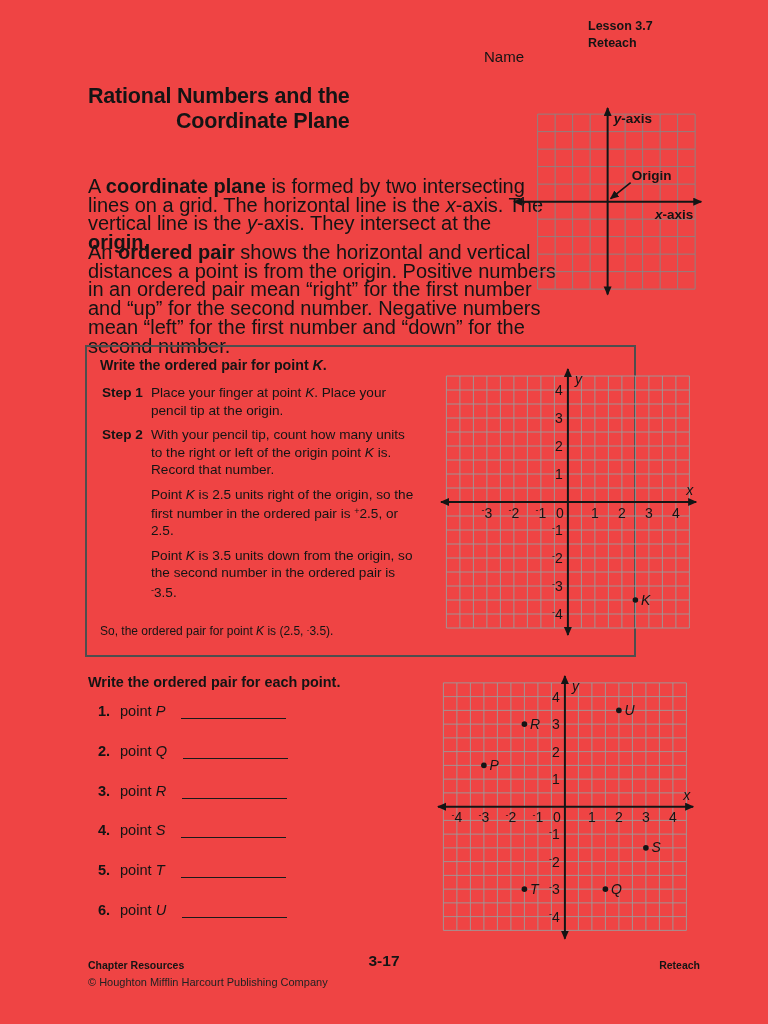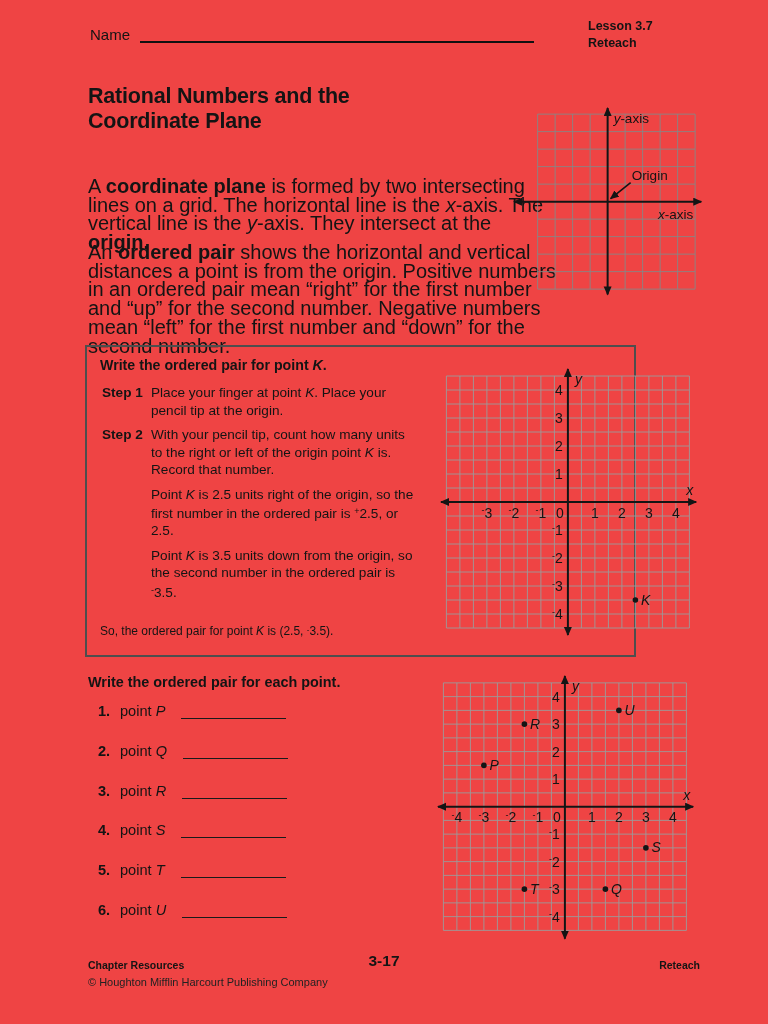--- a/index.html
+++ b/index.html
@@ -3,24 +3,24 @@
 <meta charset="utf-8">
 <style>
   html,body{margin:0;padding:0;background:#e8e8e8;}
   .page{position:relative;width:768px;height:1024px;background:#ef4444;
         font-family:"Liberation Sans", sans-serif;color:#141414;overflow:hidden;}
   .b{font-weight:bold;}
   .i{font-style:italic;}
   .sup{font-size:66%;vertical-align:0.42em;}
   .abs{position:absolute;}
   .lesson{left:588px;top:18px;font-size:12.5px;font-weight:bold;line-height:17px;}
-  .name-row{left:90px;top:24px;display:flex;align-items:flex-end;width:444px;}
+  .name-row{left:90px;top:48px;display:flex;align-items:flex-end;width:444px;flex-direction:column;}
   .name-label{font-size:15px;padding-right:10px;}
   .name-line{flex:1;border-bottom:2.6px solid #111;height:17px;}
-  .title{left:88px;top:84px;font-size:21.5px;font-weight:bold;line-height:24.5px;letter-spacing:-0.2px;}
+  .title{left:88px;top:84px;font-size:21.5px;font-weight:bold;line-height:24.5px;letter-spacing:-0.2px;text-align:right;}
   .para{left:88px;width:458px;font-size:20px;line-height:18.7px;}
   .para1{top:157px;}
   .para2{top:223px;width:474px;}
   .fig{position:absolute;}
   .example-box{left:85px;top:345px;width:551px;height:312px;border:2.5px solid #4e4e4e;box-sizing:border-box;}
   .box-heading{position:absolute;left:13px;top:10px;font-size:14.2px;}
   .box-steps{position:absolute;left:15px;top:37px;width:312px;font-size:13.6px;line-height:17.5px;}
   .step-row{display:flex;margin-bottom:7px;}
   .step-label{width:49px;flex:none;font-weight:bold;}
   .step-text{width:305px;}
@@ -53,21 +53,21 @@
   </div>
 
   <div class="abs title">
     <div>Rational Numbers and the</div>
     <div>Coordinate Plane</div>
   </div>
 
   <p class="abs para para1"><span>A </span><span class="b">coordinate plane</span><span> is formed by two intersecting lines on a grid. The horizontal line is the </span><span class="i">x</span><span>-axis. The vertical line is the </span><span class="i">y</span><span>-axis. They intersect at the </span><span class="b">origin.</span></p>
   <p class="abs para para2"><span>An </span><span class="b">ordered pair</span><span> shows the horizontal and vertical distances a point is from the origin. Positive numbers in an ordered pair mean “right” for the first number and “up” for the second number. Negative numbers mean “left” for the first number and “down” for the second number.</span></p>
 
-  <div class="fig" style="left:508px;top:100px;"><svg width="206" height="203" viewBox="0 0 206 203">
+  <div class="fig" style="left:508px;top:100px;font-weight:bold;"><svg width="206" height="203" viewBox="0 0 206 203">
         <defs>
           <marker id="ah-f0" markerWidth="10" markerHeight="9" refX="8" refY="4" orient="auto-start-reverse" markerUnits="userSpaceOnUse">
             <path d="M0,0 L9,4 L0,8 z" fill="#141414"></path>
           </marker>
         </defs>
         <line x1="29.625" y1="14.125" x2="29.625" y2="189.125" stroke="#878787" stroke-width="0.9"></line>
         <line x1="47.125" y1="14.125" x2="47.125" y2="189.125" stroke="#878787" stroke-width="0.9"></line>
         <line x1="64.625" y1="14.125" x2="64.625" y2="189.125" stroke="#878787" stroke-width="0.9"></line>
         <line x1="82.125" y1="14.125" x2="82.125" y2="189.125" stroke="#878787" stroke-width="0.9"></line>
         <line x1="99.625" y1="14.125" x2="99.625" y2="189.125" stroke="#878787" stroke-width="0.9"></line>

